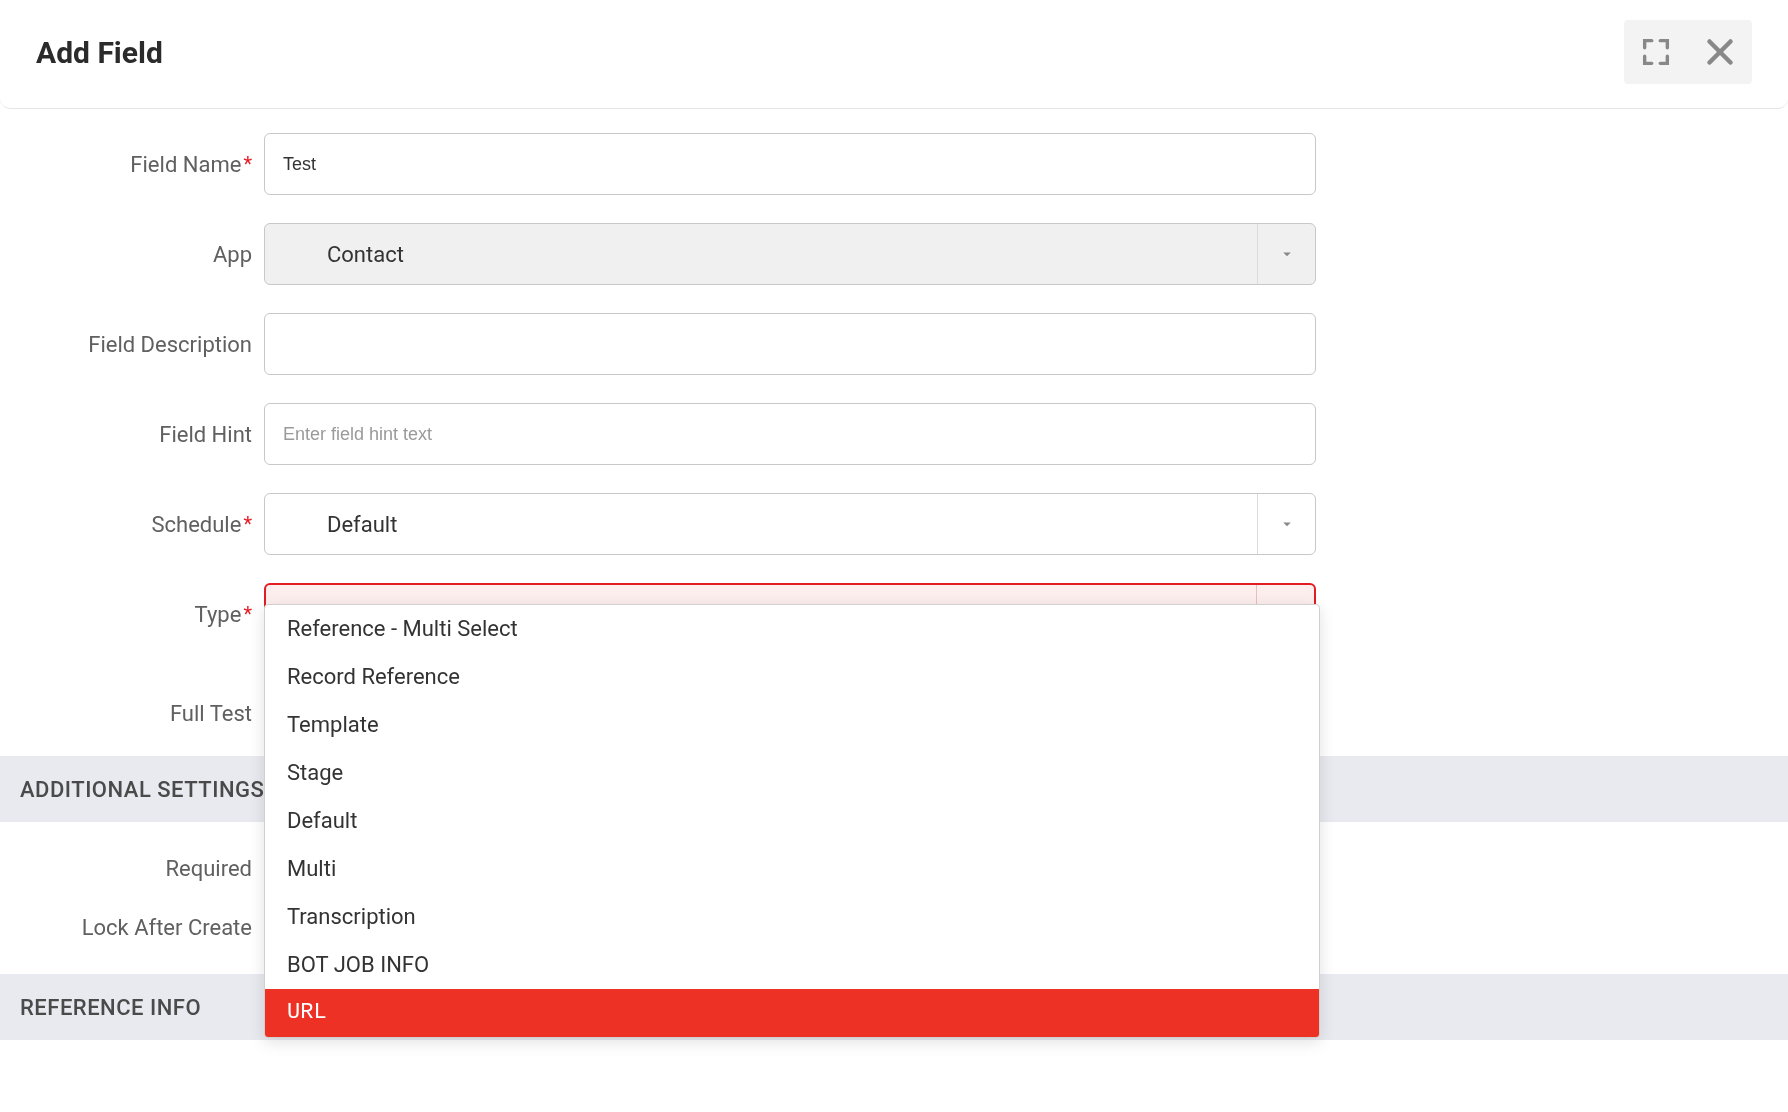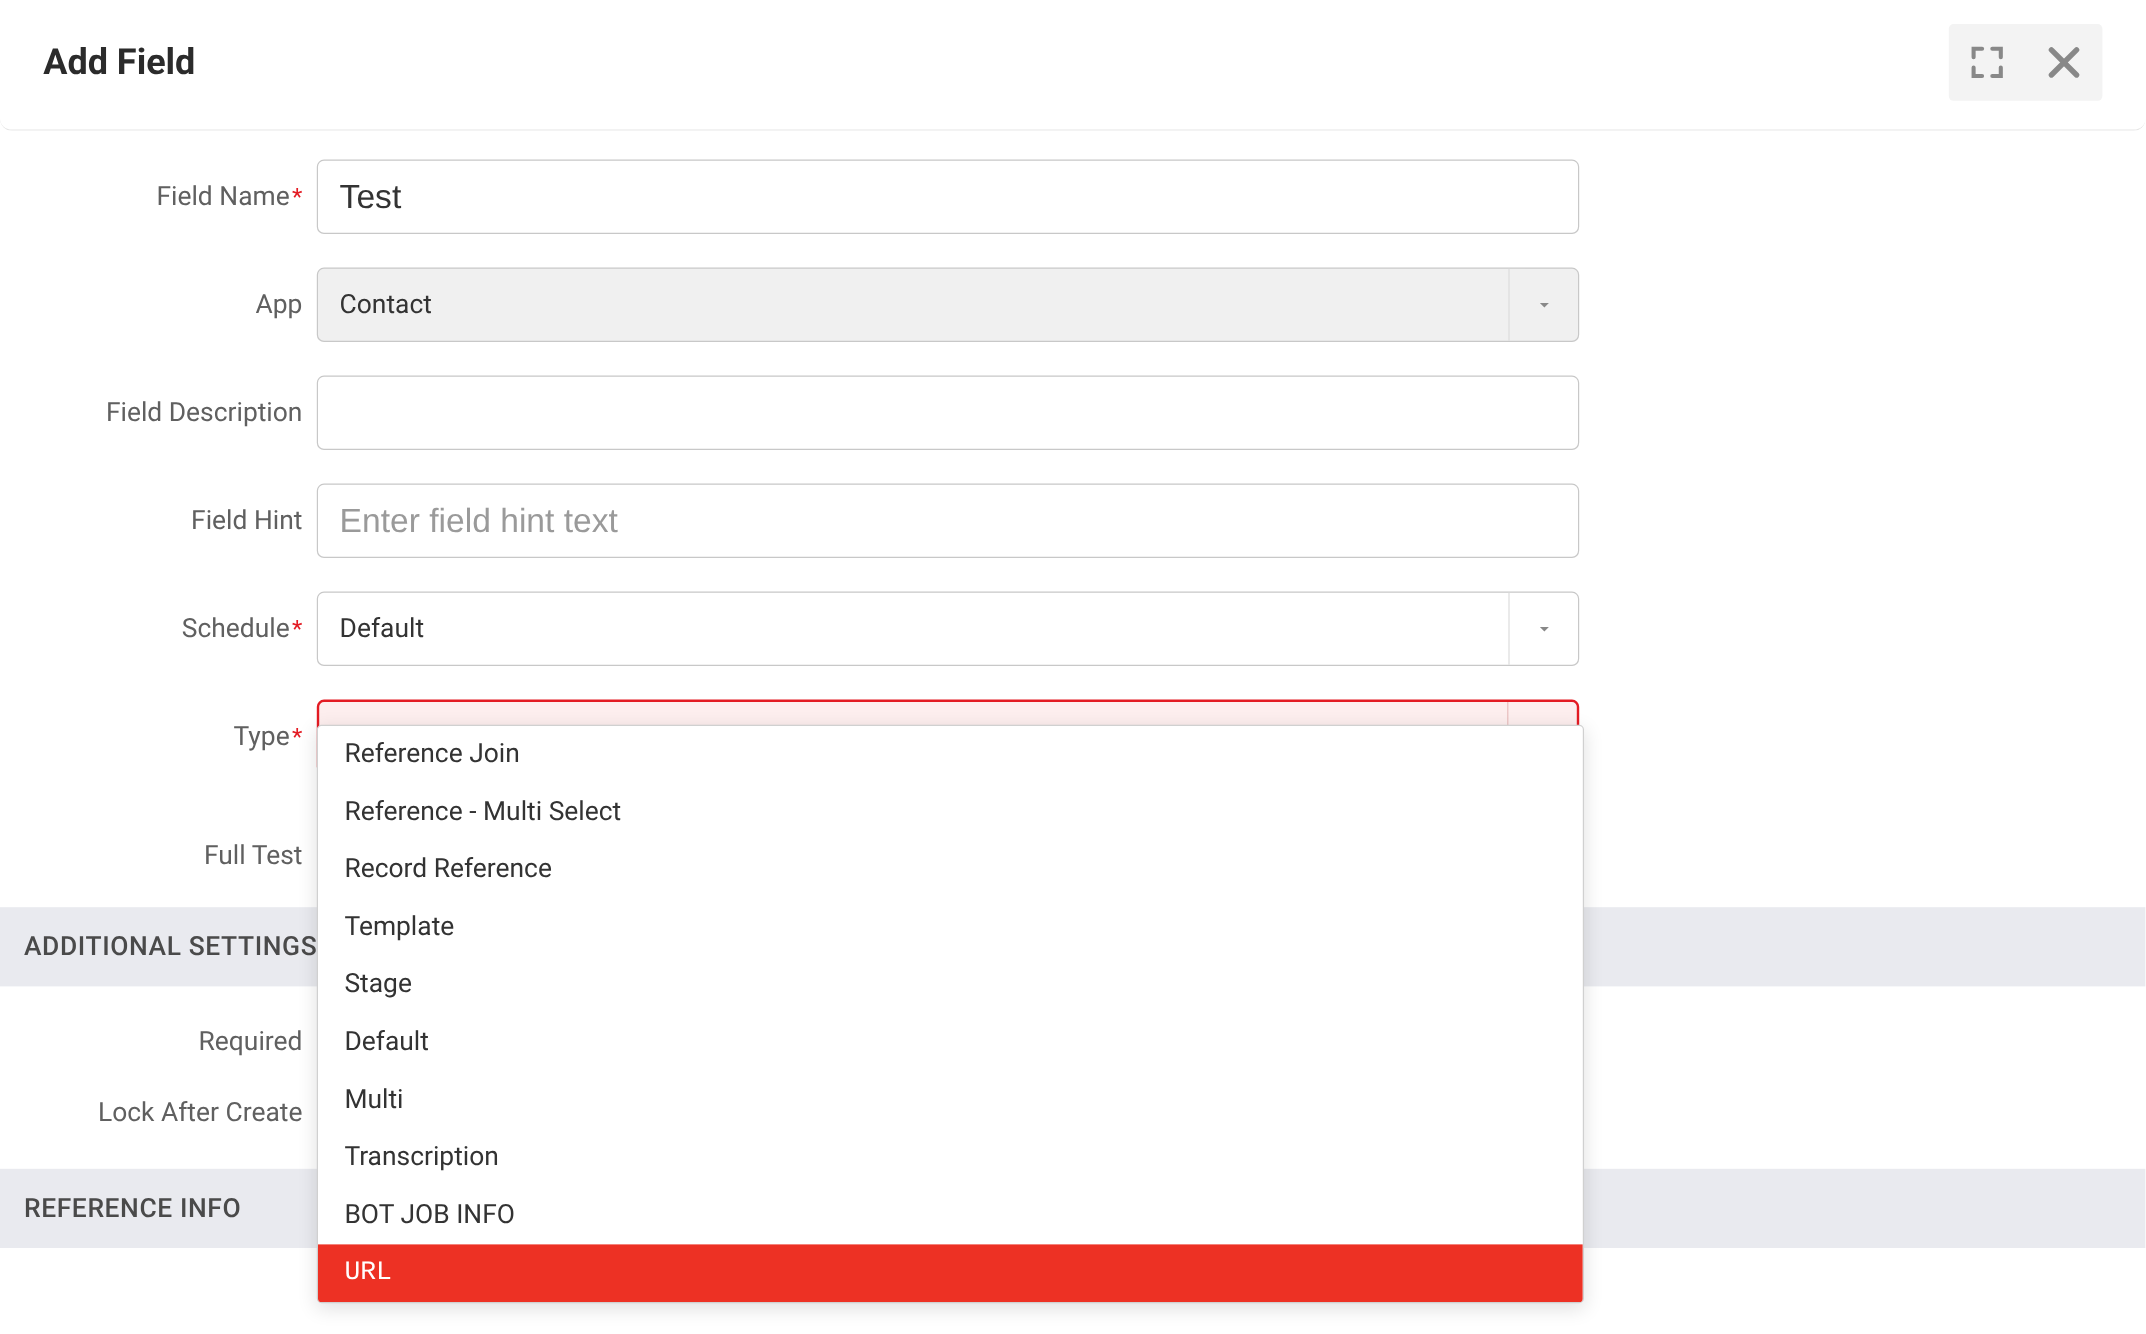--- a/index.html
+++ b/index.html
@@ -67,35 +67,36 @@
       flex: 0 0 auto;
       width: 1052px;
       position: relative;
     }
     .input-text {
       width: 100%;
       height: 62px;
       border: 1px solid #c8c8c8;
       border-radius: 6px;
       padding: 0 18px;
-      font-size: 28px;
+      font-size: 18px;
       color: #333;
       background: #fff;
       outline: none;
     }
     .input-text::placeholder { color: #9a9a9a; }
     .select-box {
       width: 100%;
       height: 62px;
       border: 1px solid #c8c8c8;
       border-radius: 6px;
       display: flex;
       align-items: center;
       background: #fff;
       cursor: pointer;
+      padding-left: 44px;
     }
     .select-box.disabled { background: #f0f0f0; }
     .select-value {
       flex: 1;
       padding: 0 18px;
       font-size: 22px;
       color: #333;
     }
     .select-placeholder { color: #9a9a9a; }
     .select-caret {
@@ -274,21 +275,20 @@
     <div class="form-control-wrap"></div>
   </div>
 
   <div class="section-bar">
     <span>REFERENCE INFO</span>
   </div>
 
 </div>
 
 <div class="dropdown-panel" id="type-dropdown">
-    <div class="dropdown-item">Reference Join</div>
     <div class="dropdown-item">Reference - Multi Select</div>
     <div class="dropdown-item">Record Reference</div>
     <div class="dropdown-item">Template</div>
     <div class="dropdown-item">Stage</div>
     <div class="dropdown-item">Default</div>
     <div class="dropdown-item">Multi</div>
     <div class="dropdown-item">Transcription</div>
     <div class="dropdown-item">BOT JOB INFO</div>
     <div class="dropdown-item highlight">URL</div>
   </div>

